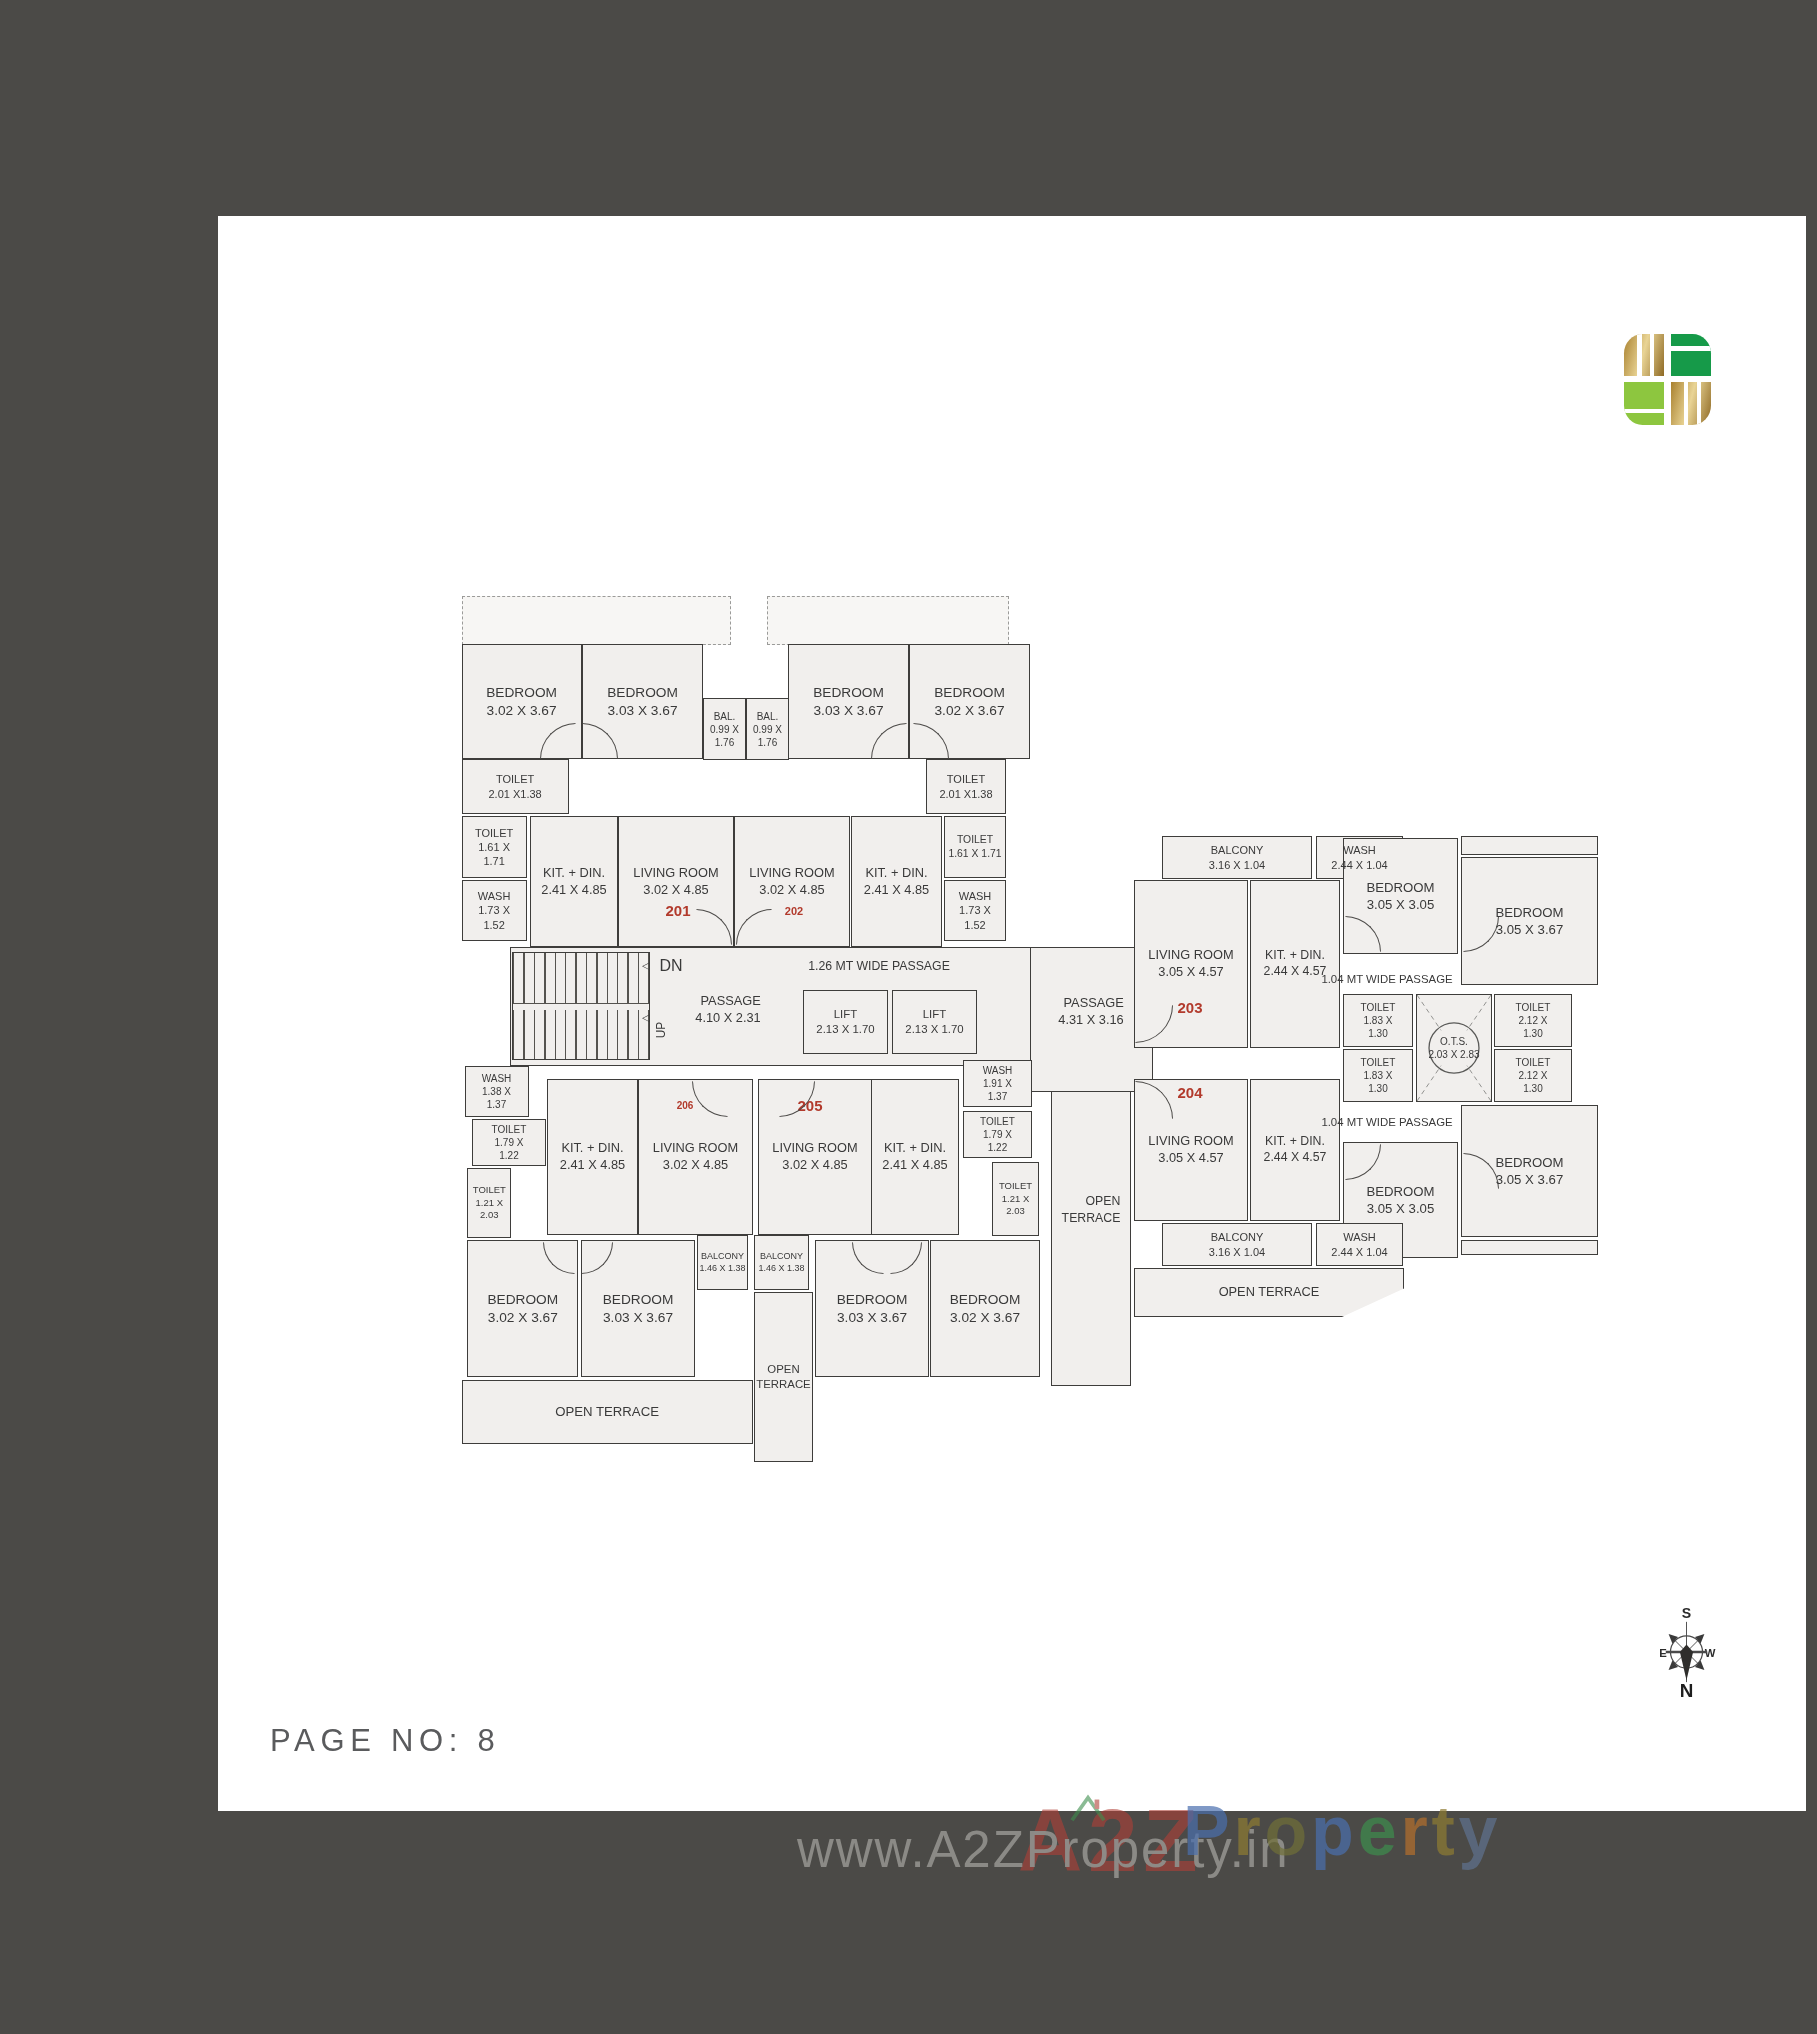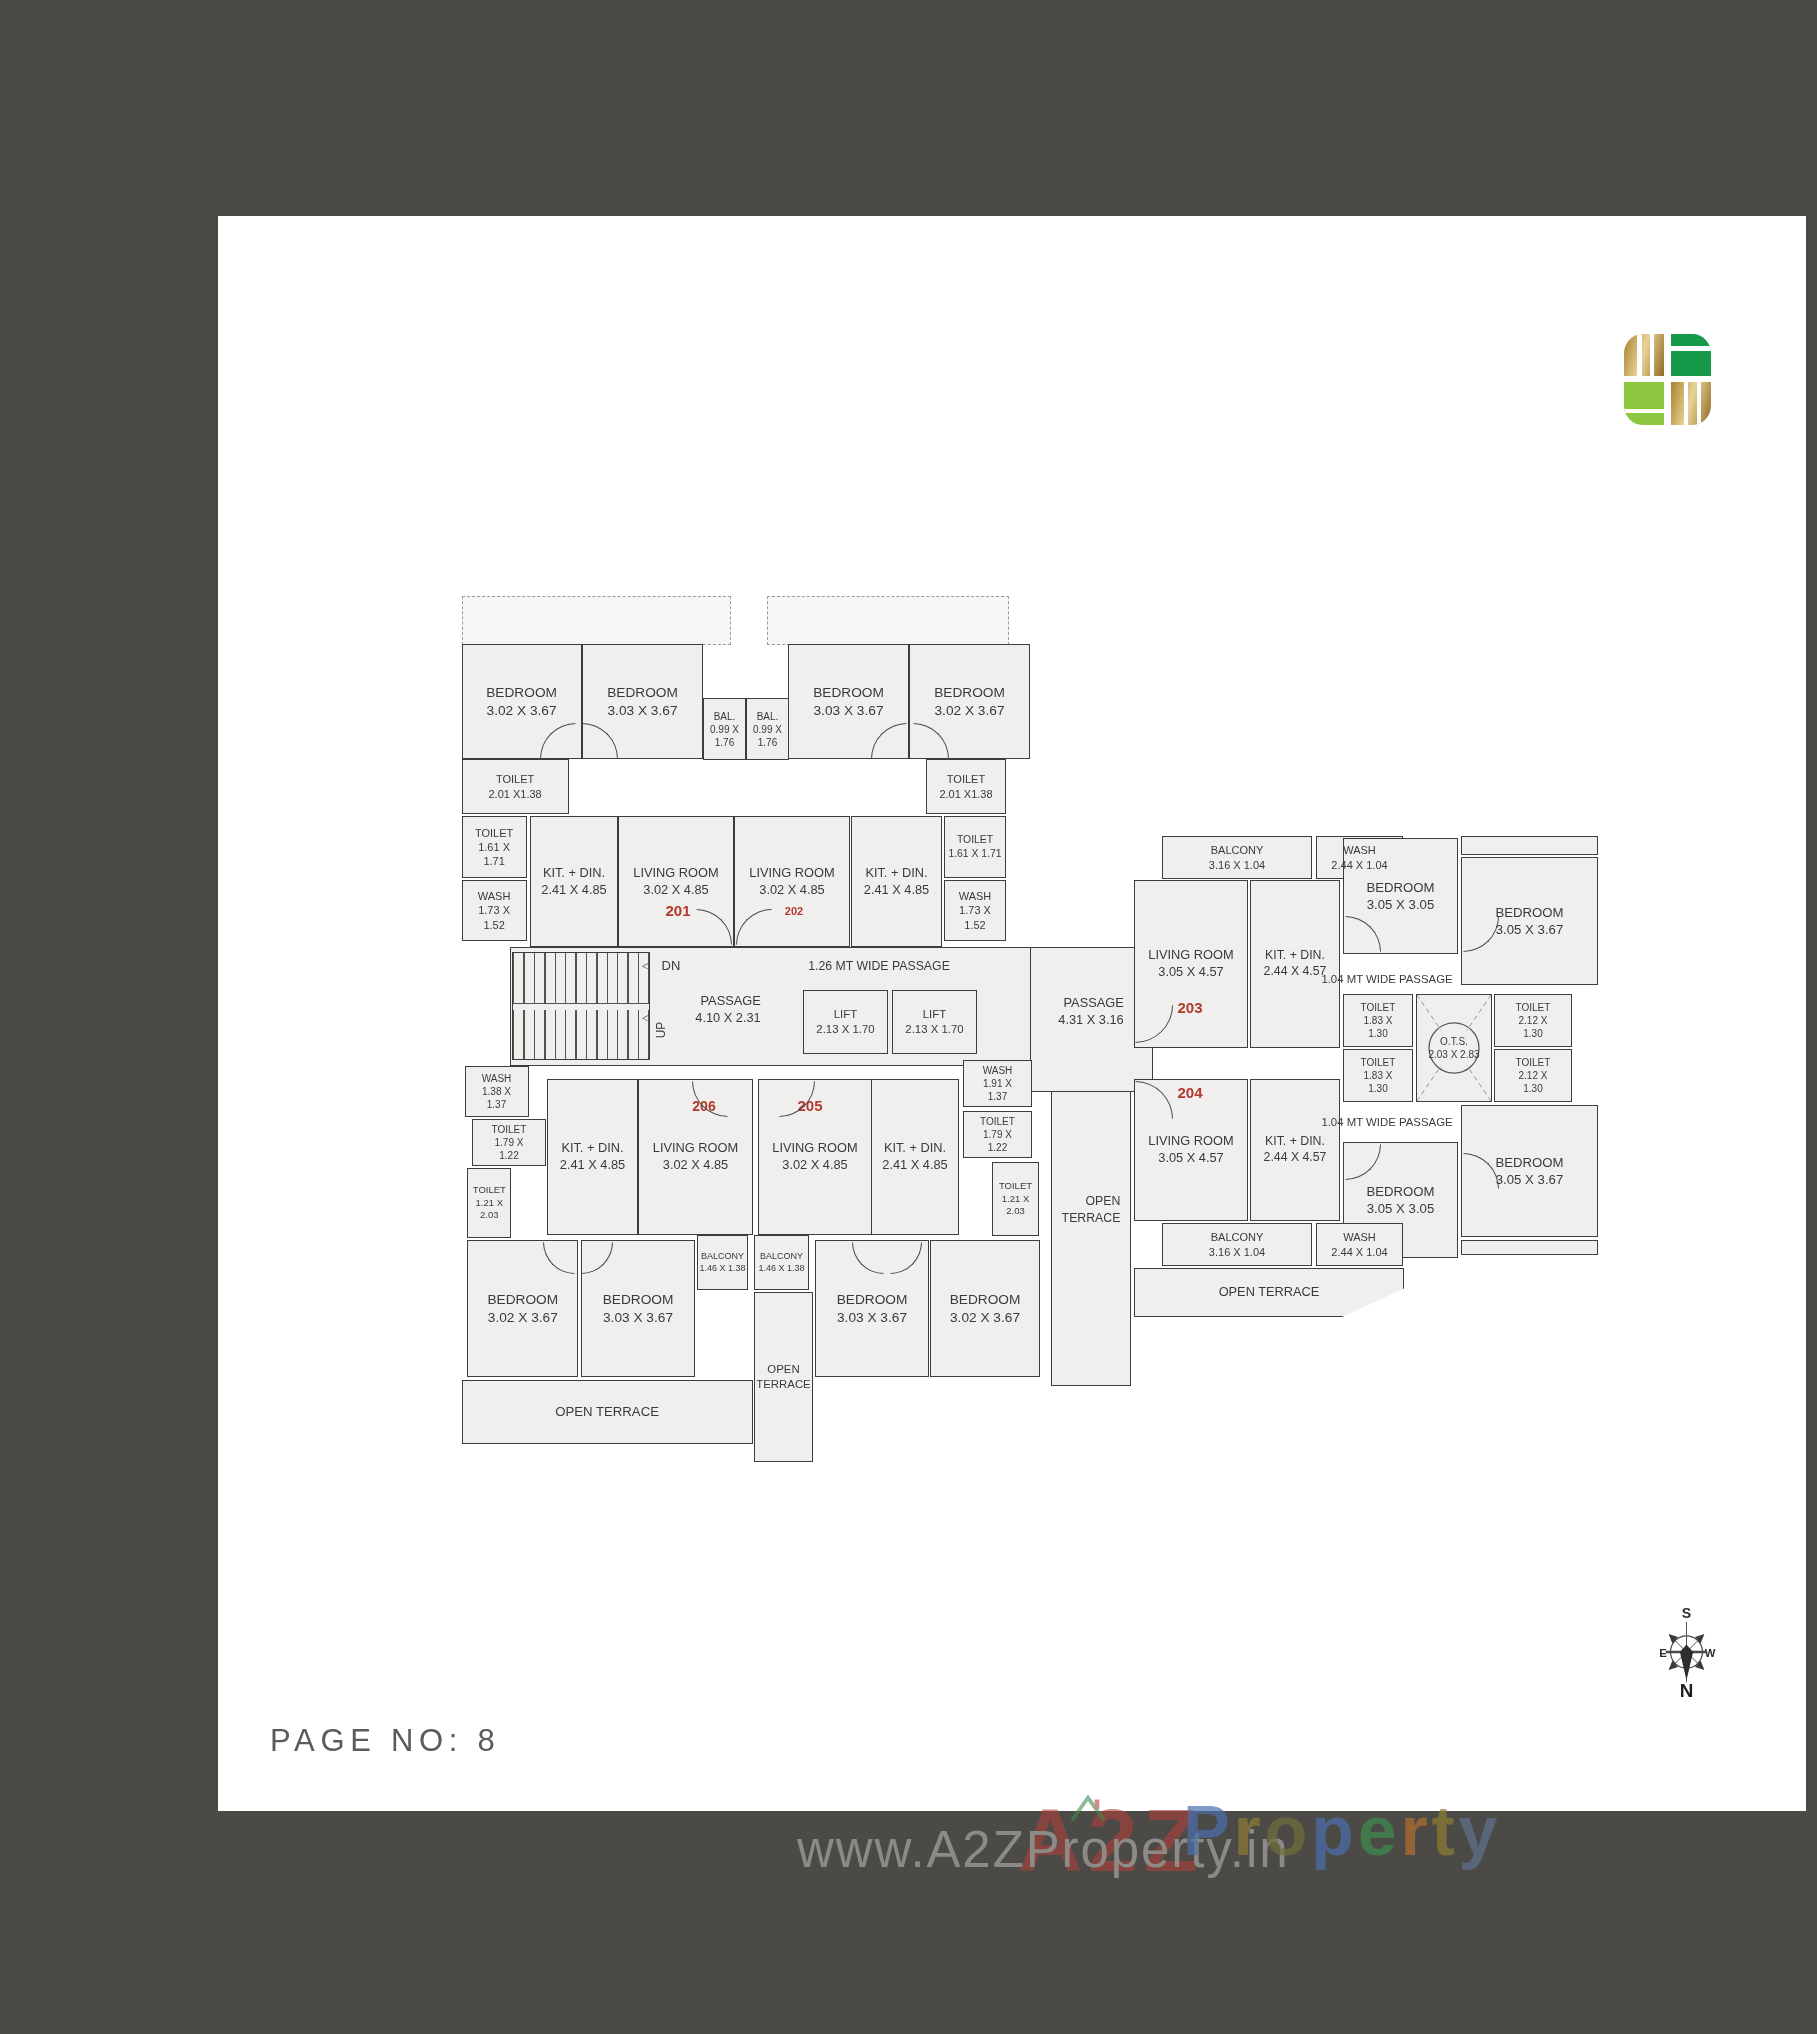--- a/index.html
+++ b/index.html
@@ -320,21 +320,21 @@
       </div>
       <div class="txt unit" style="left: 735px; top: 423px; font-size: 15px; transform: translate(-50%, -50%);">
         <div>203</div>
       </div>
       <div class="txt unit" style="left: 735px; top: 508px; font-size: 15px; transform: translate(-50%, -50%);">
         <div>204</div>
       </div>
       <div class="txt unit" style="left: 355px; top: 521px; font-size: 15px; transform: translate(-50%, -50%);">
         <div>205</div>
       </div>
-      <div class="txt unit" style="left: 230px; top: 521px; font-size: 14px; transform: translate(-50%, -50%); margin-left: 19px;">
+      <div class="txt unit" style="left: 230px; top: 521px; font-size: 10px; transform: translate(-50%, -50%);">
         <div>206</div>
       </div>
       <div class="txt" style="left: 273px; top: 424px; font-size: 12.8px; transform: translate(-50%, -50%);">
         <div>PASSAGE</div>
         <div>4.10 X 2.31</div>
       </div>
       <div class="txt" style="left: 424px; top: 381px; font-size: 12.3px; transform: translate(-50%, -50%);">
         <div>1.26 MT WIDE PASSAGE</div>
       </div>
       <div class="txt" style="left: 636px; top: 426px; font-size: 12.8px; transform: translate(-50%, -50%);">
@@ -344,21 +344,21 @@
       <div class="txt" style="left: 932px; top: 395px; font-size: 11.4px; transform: translate(-50%, -50%);">
         <div>1.04 MT WIDE PASSAGE</div>
       </div>
       <div class="txt" style="left: 932px; top: 538px; font-size: 11.4px; transform: translate(-50%, -50%);">
         <div>1.04 MT WIDE PASSAGE</div>
       </div>
       <div class="txt" style="left: 636px; top: 625px; font-size: 12.3px; transform: translate(-50%, -50%);">
         <div>OPEN</div>
         <div>TERRACE</div>
       </div>
-      <div class="txt" style="left: 216px; top: 381px; font-size: 13px; transform: translate(-50%, -50%);">
+      <div class="txt" style="left: 216px; top: 381px; font-size: 16px; transform: translate(-50%, -50%);">
         <div>DN</div>
       </div>
       <div class="txt" style="left: 206px; top: 445px; font-size: 12px; transform: translate(-50%, -50%) rotate(-90deg);">
         <div>UP</div>
       </div>
       <div class="txt" style="left: 191px; top: 381px; font-size: 10.4px; transform: translate(-50%, -50%);">
         <div>◁</div>
       </div>
       <div class="txt" style="left: 191px; top: 433px; font-size: 10.4px; transform: translate(-50%, -50%);">
         <div>◁</div>

